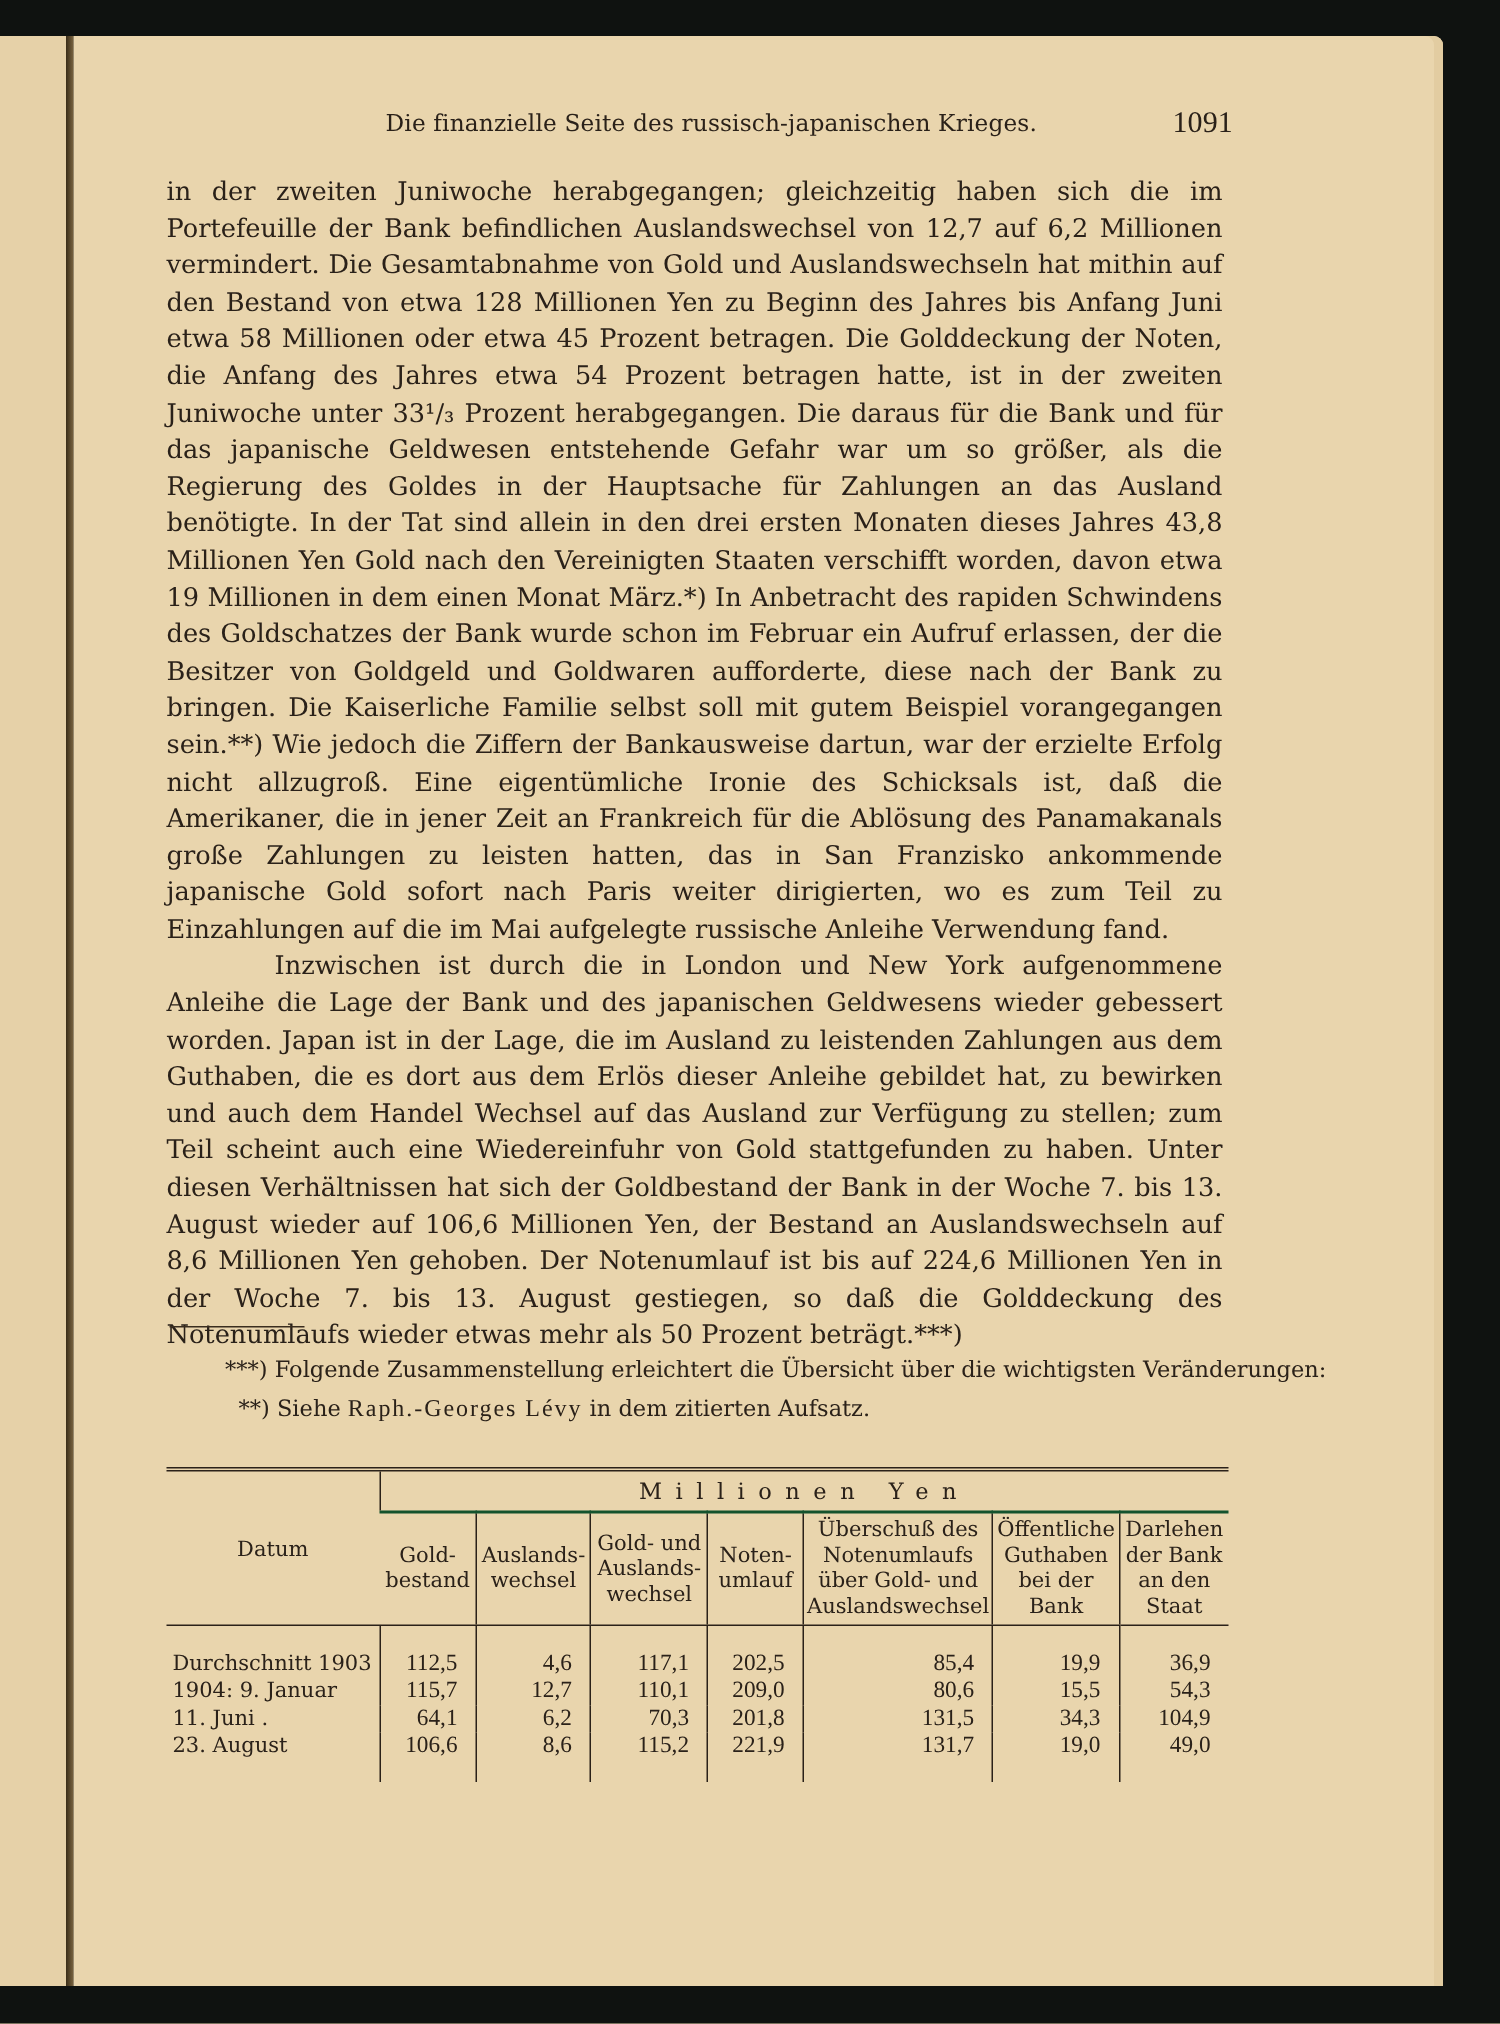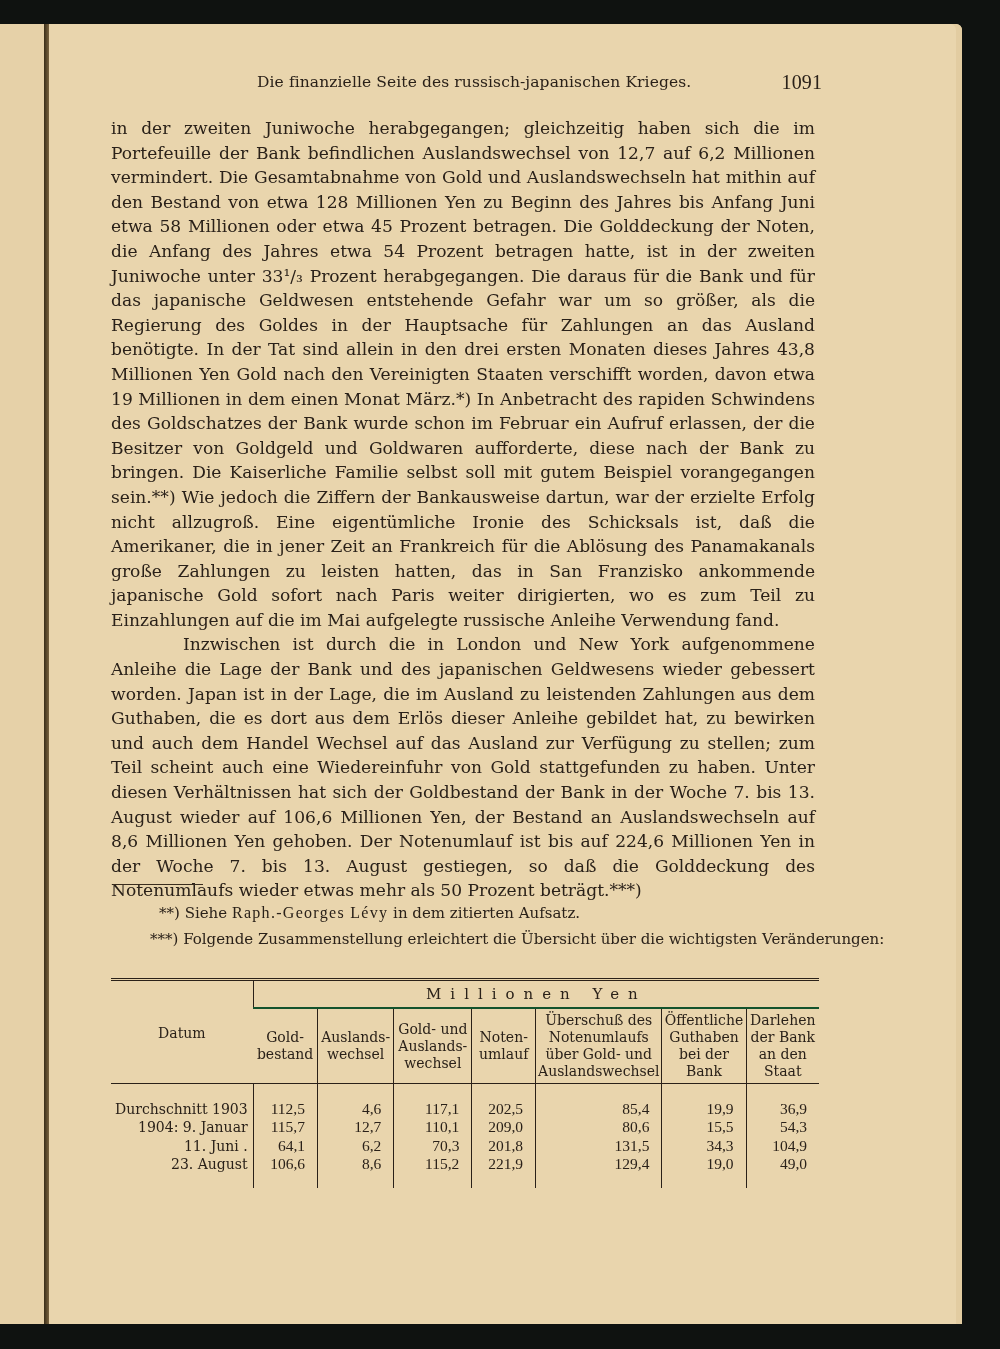--- a/index.html
+++ b/index.html
@@ -61,21 +61,21 @@
   table.stats th.group {
     letter-spacing:9px; font-size:15px; border-bottom:2px solid #14532d; padding:4px 0 4px 0;
   }
   table.stats th + th, table.stats td + td { border-left:1.5px solid #2a2119; }
   table.stats thead tr:last-child th { border-bottom:1.5px solid #2a2119; height:68px; }
   table.stats th.datum { width:128px; border-bottom:1.5px solid #2a2119; }
   table.stats td {
     font-family:"Liberation Serif", serif; font-size:15.5px; line-height:18.4px;
     text-align:right; padding:0 12px 0 4px;
   }
-  table.stats td.date { text-align:right; font-family:"DejaVu Serif", serif; font-size:14px; padding-right:5px; white-space:nowrap; }
+  table.stats td.date { text-align:left; font-family:"DejaVu Serif", serif; font-size:14px; padding-right:5px; white-space:nowrap; }
   table.stats tbody tr:first-child td { padding-top:16px; }
   table.stats tbody tr:last-child td { padding-bottom:14px; }
   .c-gold { width:64px; } .c-ausl { width:74px; } .c-gu { width:78px; } .c-note { width:70px; }
   .c-ueb { width:108px; } .c-oeff { width:80px; } .c-darl { width:72px; }
 </style>
 </head>
 <body>
 
 <div class="left-page"></div>
 <div class="spine"></div>
@@ -88,27 +88,27 @@
 </div>
 
 <div class="body-text">
   <p>in der zweiten Juniwoche herabgegangen; gleichzeitig haben sich die im Portefeuille der Bank befindlichen Auslandswechsel von 12,7 auf 6,2 Millionen vermindert. Die Gesamtabnahme von Gold und Auslandswechseln hat mithin auf den Bestand von etwa 128 Millionen Yen zu Beginn des Jahres bis Anfang Juni etwa 58 Millionen oder etwa 45 Prozent betragen. Die Golddeckung der Noten, die Anfang des Jahres etwa 54 Prozent betragen hatte, ist in der zweiten Juniwoche unter 33¹/₃ Prozent herabgegangen. Die daraus für die Bank und für das japanische Geldwesen entstehende Gefahr war um so größer, als die Regierung des Goldes in der Hauptsache für Zahlungen an das Ausland benötigte. In der Tat sind allein in den drei ersten Monaten dieses Jahres 43,8 Millionen Yen Gold nach den Vereinigten Staaten verschifft worden, davon etwa 19 Millionen in dem einen Monat März.*) In Anbetracht des rapiden Schwindens des Goldschatzes der Bank wurde schon im Februar ein Aufruf erlassen, der die Besitzer von Goldgeld und Goldwaren aufforderte, diese nach der Bank zu bringen. Die Kaiserliche Familie selbst soll mit gutem Beispiel vorangegangen sein.**) Wie jedoch die Ziffern der Bankausweise dartun, war der erzielte Erfolg nicht allzugroß. Eine eigentümliche Ironie des Schicksals ist, daß die Amerikaner, die in jener Zeit an Frankreich für die Ablösung des Panamakanals große Zahlungen zu leisten hatten, das in San Franzisko ankommende japanische Gold sofort nach Paris weiter dirigierten, wo es zum Teil zu Einzahlungen auf die im Mai aufgelegte russische Anleihe Verwendung fand.</p>
   <p class="indent">Inzwischen ist durch die in London und New York aufgenommene Anleihe die Lage der Bank und des japanischen Geldwesens wieder gebessert worden. Japan ist in der Lage, die im Ausland zu leistenden Zahlungen aus dem Guthaben, die es dort aus dem Erlös dieser Anleihe gebildet hat, zu bewirken und auch dem Handel Wechsel auf das Ausland zur Verfügung zu stellen; zum Teil scheint auch eine Wiedereinfuhr von Gold stattgefunden zu haben. Unter diesen Verhältnissen hat sich der Goldbestand der Bank in der Woche 7. bis 13. August wieder auf 106,6 Millionen Yen, der Bestand an Auslandswechseln auf 8,6 Millionen Yen gehoben. Der Notenumlauf ist bis auf 224,6 Millionen Yen in der Woche 7. bis 13. August gestiegen, so daß die Golddeckung des Notenumlaufs wieder etwas mehr als 50 Prozent beträgt.***)</p>
 </div>
 
 <div class="rule-short"></div>
 
 <div class="footnotes">
+  <div class="fn">
+    <span>***)</span>
+    <span>Folgende Zusammenstellung erleichtert die Übersicht über die wichtigsten Veränderungen:</span>
+  </div>
   <div class="fn fn2">
     <span>**)</span>
     <span>Siehe </span><span class="spaced">Raph.-Georges Lévy</span><span> in dem zitierten Aufsatz.</span>
-  </div>
-  <div class="fn">
-    <span>***)</span>
-    <span>Folgende Zusammenstellung erleichtert die Übersicht über die wichtigsten Veränderungen:</span>
   </div>
 </div>
 
 <table class="stats">
   <thead>
     <tr>
       <th class="datum" rowspan="2">Datum</th>
       <th class="group" colspan="7">Millionen Yen</th>
     </tr>
     <tr>
@@ -151,18 +151,18 @@
         <td>131,5</td>
         <td>34,3</td>
         <td>104,9</td>
       </tr>
       <tr>
         <td class="date">23. August</td>
         <td>106,6</td>
         <td>8,6</td>
         <td>115,2</td>
         <td>221,9</td>
-        <td>129,4</td>
+        <td>131,7</td>
         <td>19,0</td>
         <td>49,0</td>
       </tr>
     </tbody>
 </table>
 
 </body></html>

